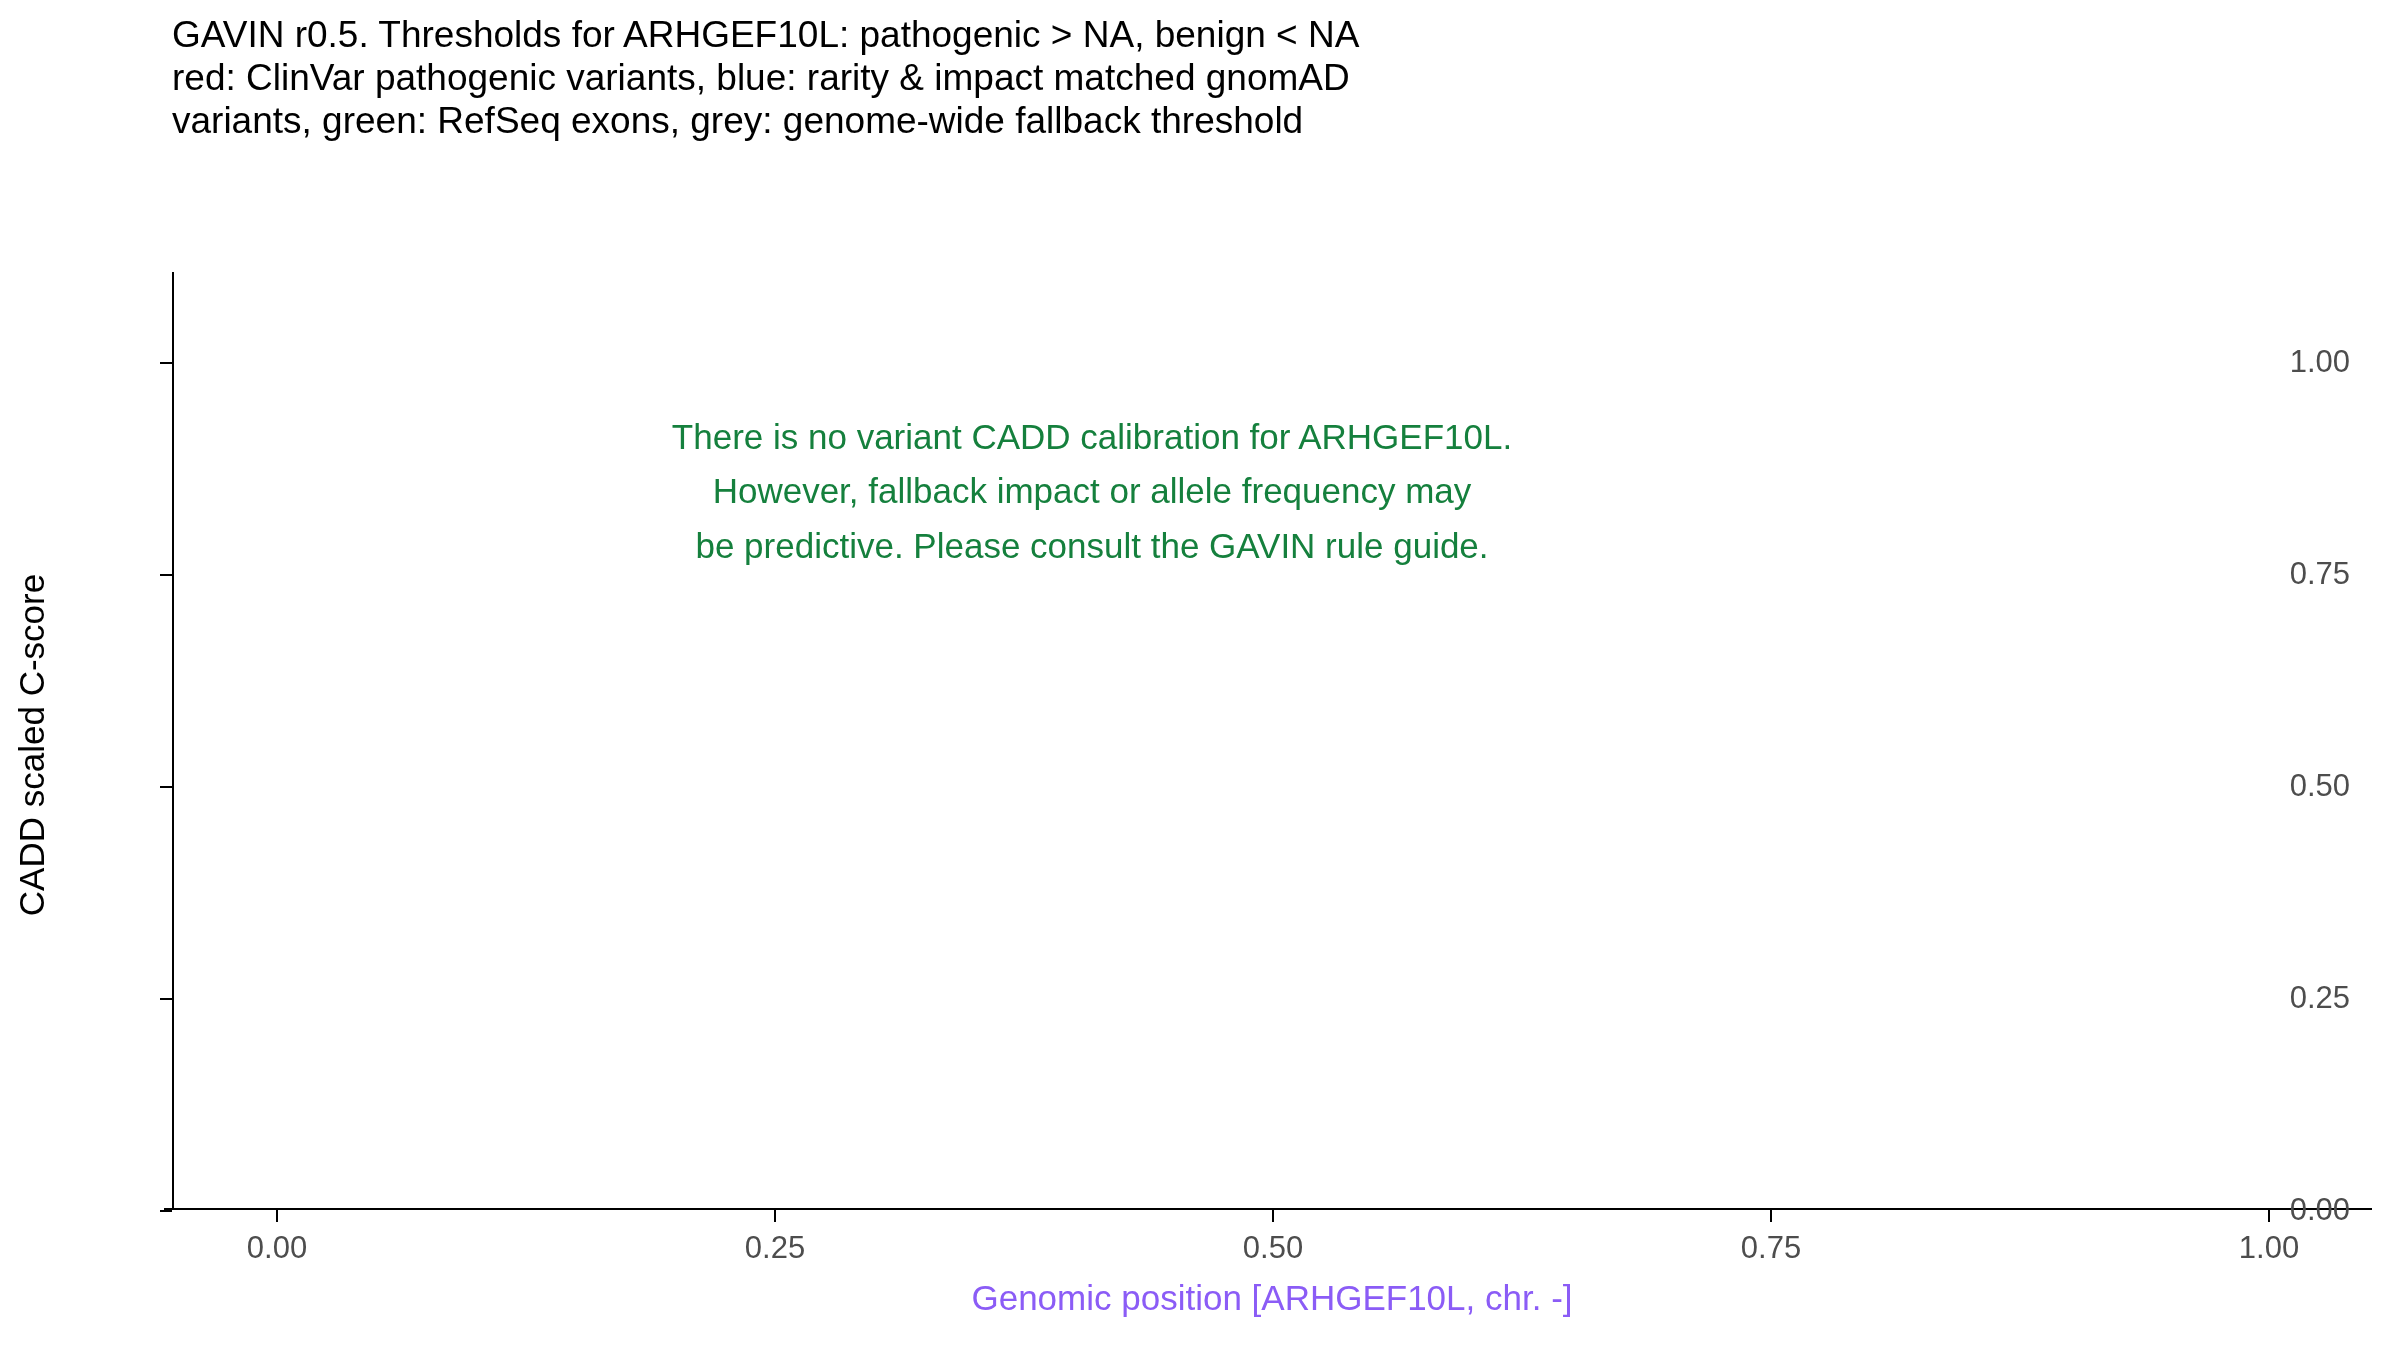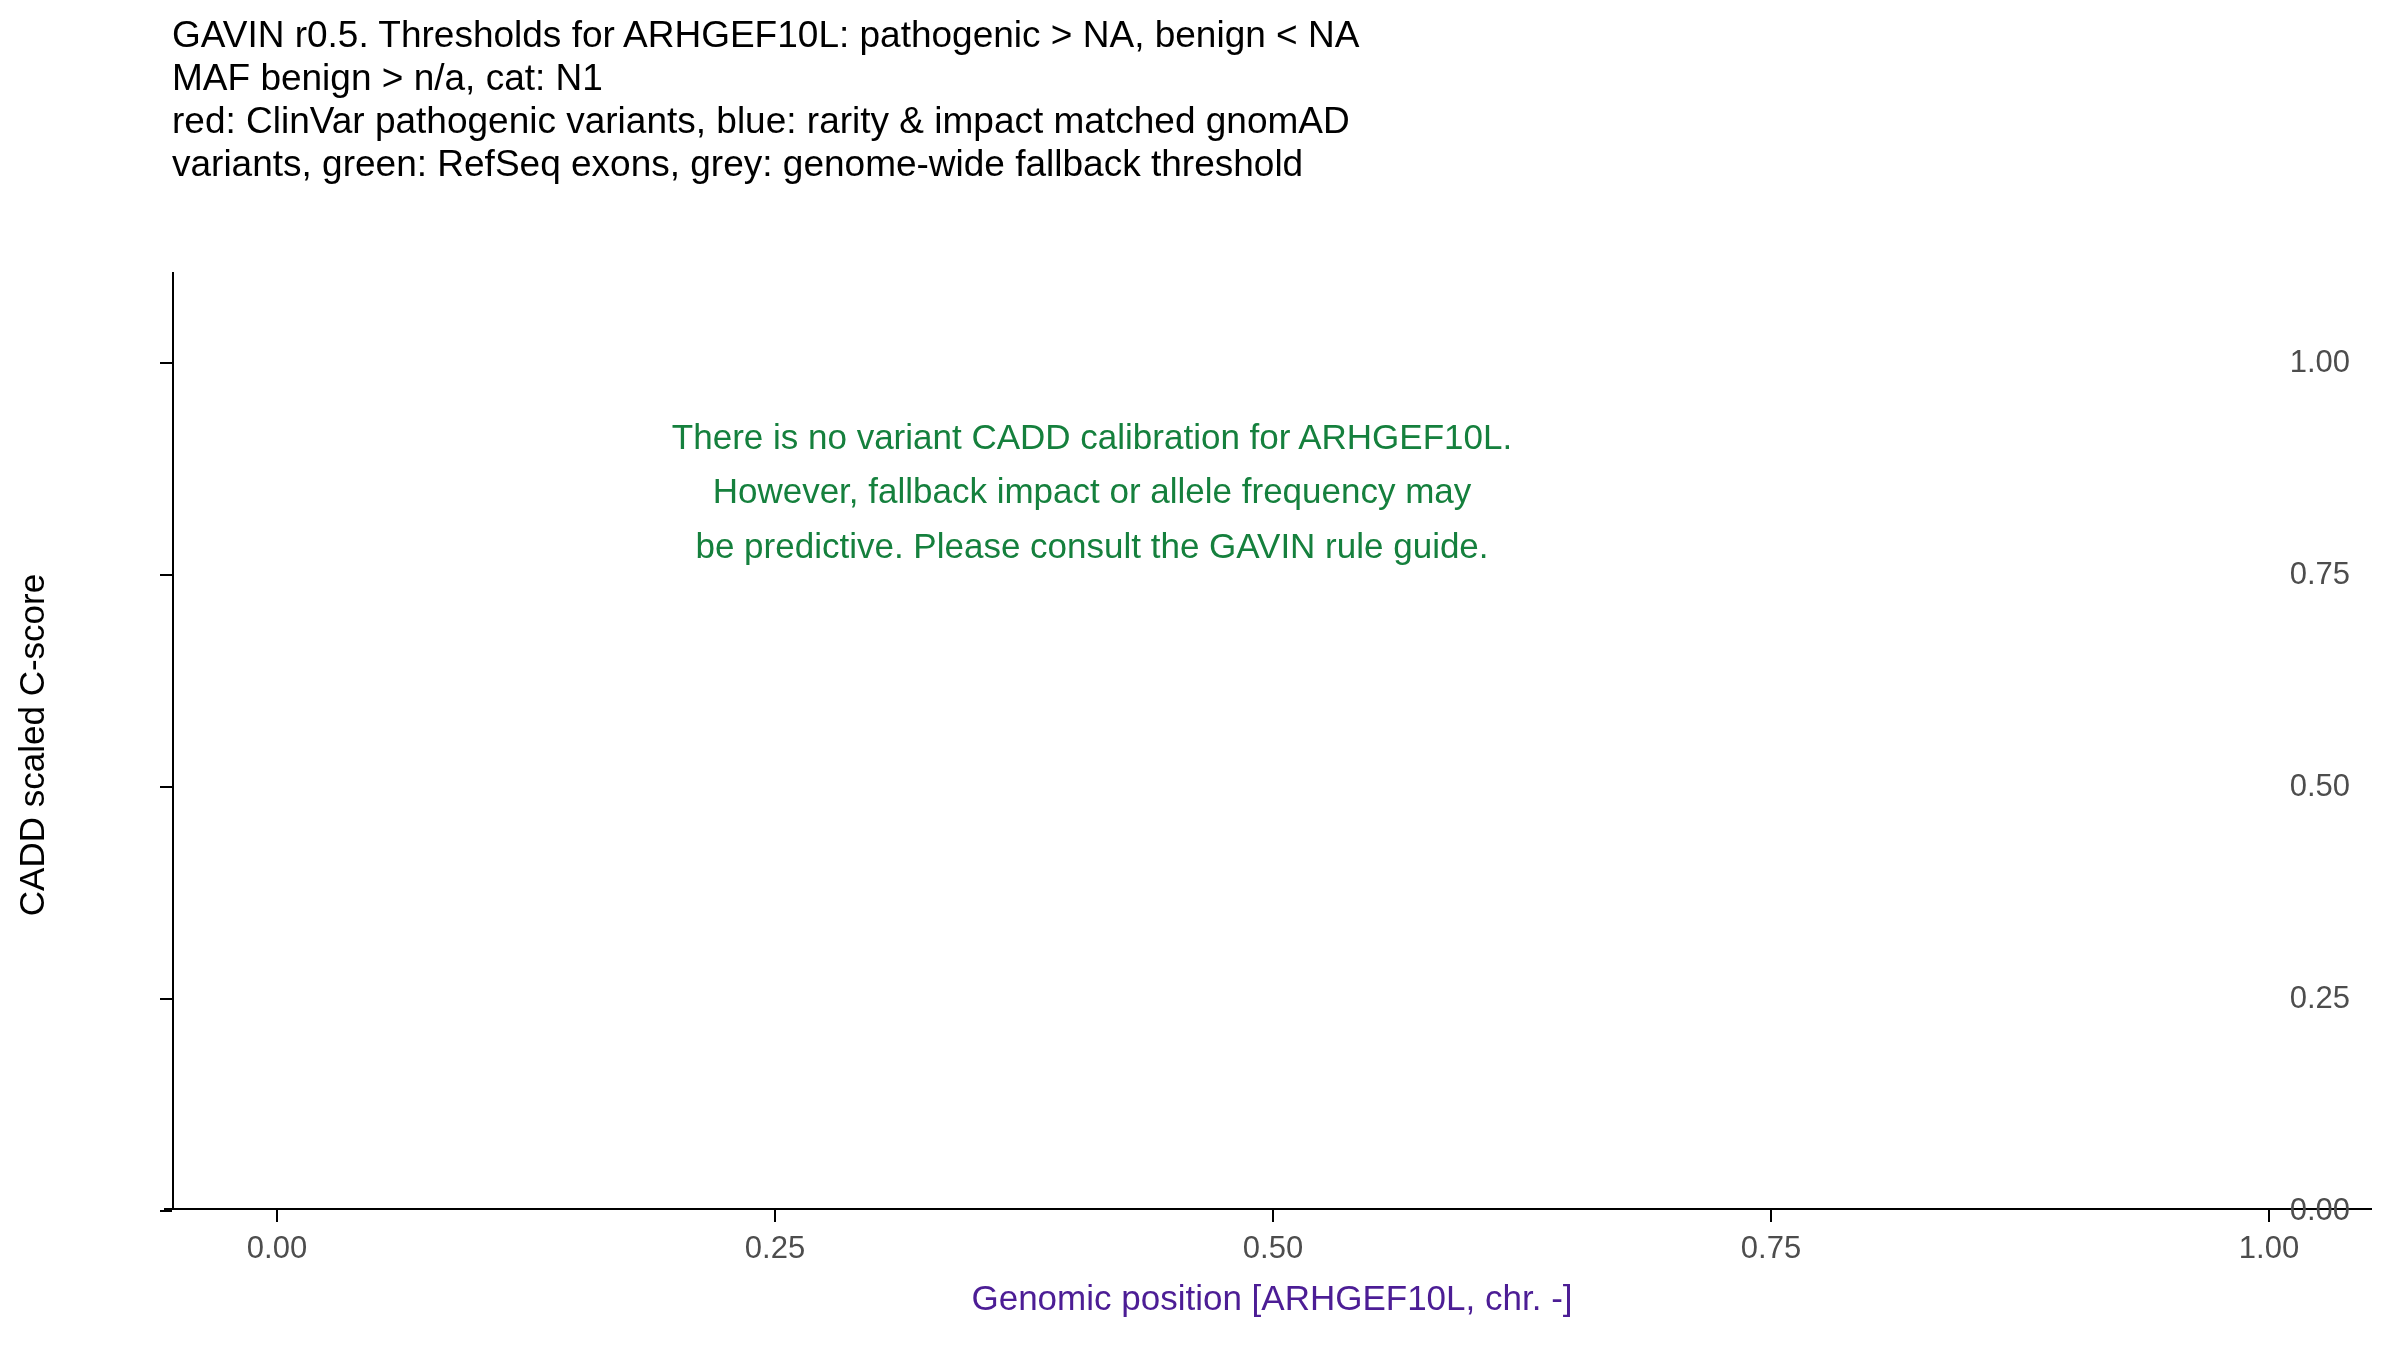--- a/index.html
+++ b/index.html
@@ -121,21 +121,21 @@
     font-size: 35px;
     color: #000000;
   }
   .xlab {
     position: absolute;
     left: 172px;
     width: 2200px;
     top: 1278px;
     text-align: center;
     font-size: 35px;
-    color: #4c1d95;
+    color: #8b5cf6;
   }
 
   
   .annotation {
     position: absolute;
     left: 330px;
     top: 130px;
     width: 1180px;
     text-align: center;
   }
@@ -146,21 +146,20 @@
     white-space: nowrap;
   }
 </style>
 </head>
 <body>
 
 <div class="page">
 
   <div class="title-block">
     <div class="title-line">GAVIN r0.5. Thresholds for ARHGEF10L: pathogenic &gt; NA, benign &lt; NA</div>
-    <div class="title-line">MAF benign &gt; n/a, cat: N1</div>
     <div class="title-line">red: ClinVar pathogenic variants, blue: rarity &amp; impact matched gnomAD</div>
     <div class="title-line">variants, green: RefSeq exons, grey: genome-wide fallback threshold</div>
   </div>
 
   <div class="ylab">
     <span>CADD scaled C-score</span>
   </div>
 
   <div class="plot-area">
     <div class="panel"></div>

